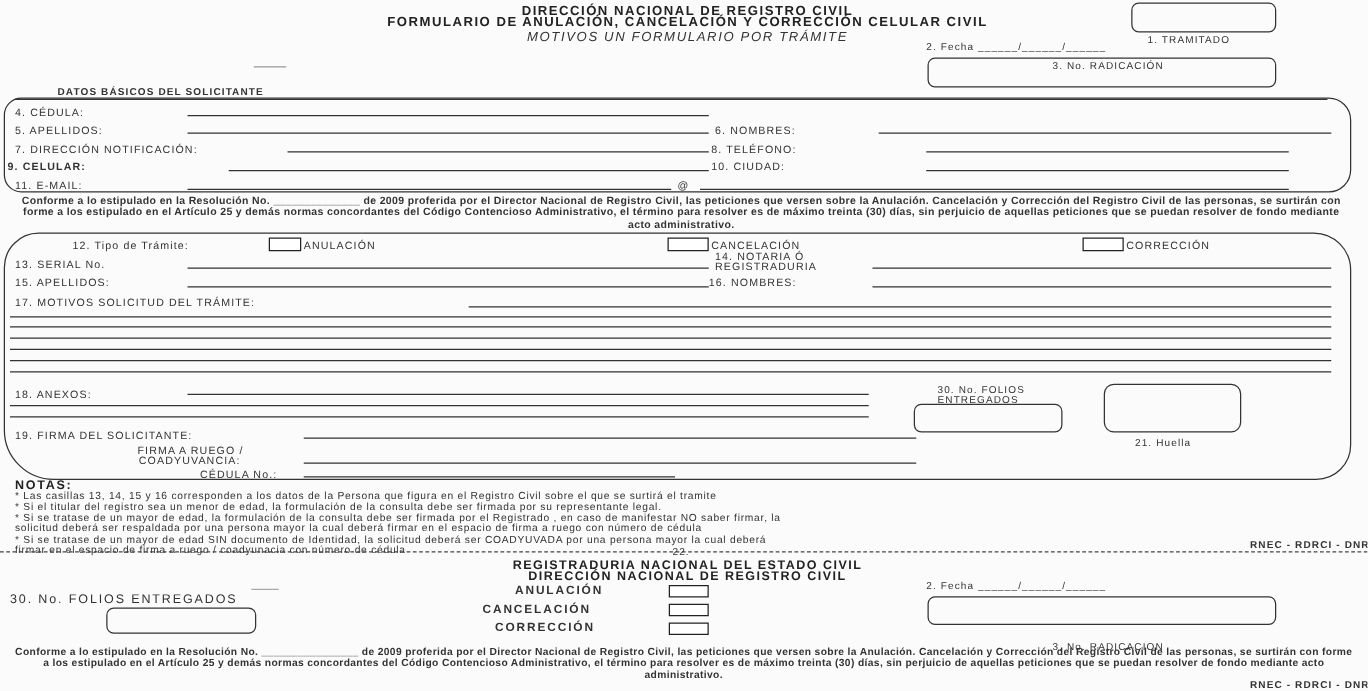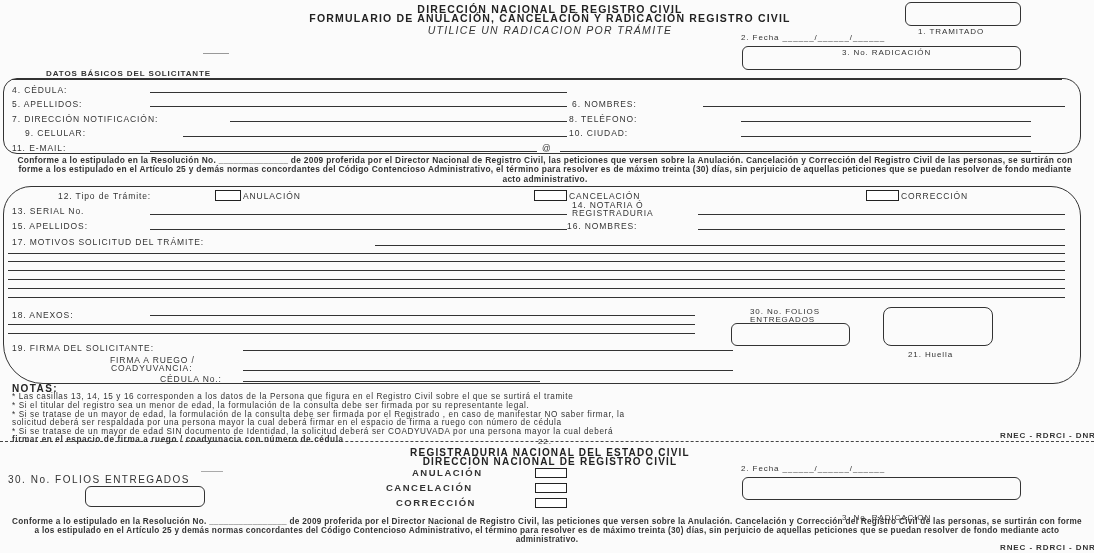--- a/index.html
+++ b/index.html
@@ -14,22 +14,22 @@
   .title { position: absolute; text-align: center; font-weight: bold; font-size: 10.5px; letter-spacing: 1.2px; color: #222; white-space: nowrap; }
   .para { position: absolute; text-align: center; font-size: 8.5px; line-height: 9.5px; font-weight: bold; color: #333; letter-spacing: 0.3px; }
   .note { position: absolute; font-size: 8.2px; line-height: 9.3px; color: #333; letter-spacing: 0.6px; white-space: nowrap; }
   .dash { position: absolute; height: 0; border-top: 1px dashed #444; }
   .frame { position: absolute; border: 1px solid #333; }
 </style>
 </head>
 <body>
 
 <div class="title" style="left:300px; top:3px; width:500px;">DIRECCIÓN NACIONAL DE REGISTRO CIVIL</div>
-<div class="title" style="left:150px; top:12px; width:800px;">FORMULARIO DE ANULACIÓN, CANCELACIÓN Y RADICACIÓN REGISTRO CIVIL</div>
-<div class="abs" style="left:300px; top:24px; width:500px; text-align:center; font-style:italic; font-size:10.5px; letter-spacing:1.3px; color:#333; white-space:nowrap;">UTILICE UN RADICACION POR TRÁMITE</div>
+<div class="title" style="left:150px; top:12px; width:800px;">FORMULARIO DE ANULACIÓN, CANCELACIÓN Y CORRECCIÓN CELULAR CIVIL</div>
+<div class="abs" style="left:300px; top:24px; width:500px; text-align:center; font-style:italic; font-size:10.5px; letter-spacing:1.3px; color:#333; white-space:nowrap;">MOTIVOS UN FORMULARIO POR TRÁMITE</div>
 <div class="hline" style="left:203px; top:53px; width:26px; border-top:1px solid #999;"></div>
 
 <div class="box" style="left:905px; top:2px; width:116px; height:24px;"></div>
 <div class="t" style="left:918px; top:27px; font-size:8px;">1. TRAMITADO</div>
 <div class="t" style="left:741px; top:33px; font-size:8px;">2. Fecha ______/______/______</div>
 <div class="box" style="left:742px; top:46px; width:279px; height:24px;"></div>
 <div class="t" style="left:842px; top:48px; font-size:8px;">3. No. RADICACIÓN</div>
 
 <div class="t b" style="left:12px; top:69px; font-size:8px;padding-left:34px;">DATOS BÁSICOS DEL SOLICITANTE</div>
 <div class="hline" style="left:12px; top:79px; width:1050px;"></div>
@@ -41,21 +41,21 @@
 <div class="t" style="left:12px; top:99px;">5.  APELLIDOS:</div>
 <div class="hline" style="left:150px; top:106px; width:417px;"></div>
 <div class="t" style="left:572px; top:99px;">6. NOMBRES:</div>
 <div class="hline" style="left:703px; top:106px; width:362px;"></div>
 
 <div class="t" style="left:12px; top:114px;">7. DIRECCIÓN NOTIFICACIÓN:</div>
 <div class="hline" style="left:230px; top:121px; width:337px;"></div>
 <div class="t" style="left:569px; top:114px;">8. TELÉFONO:</div>
 <div class="hline" style="left:741px; top:121px; width:290px;"></div>
 
-<div class="t" style="left:25px; top:128px;">9.  CELULAR:</div>
+<div class="t" style="left:6px; top:128px;font-weight:bold;">9.  CELULAR:</div>
 <div class="hline" style="left:183px; top:136px; width:384px;"></div>
 <div class="t" style="left:569px; top:128px;">10. CIUDAD:</div>
 <div class="hline" style="left:741px; top:136px; width:290px;"></div>
 
 <div class="t" style="left:12px; top:143px;">11.  E-MAIL:</div>
 <div class="hline" style="left:150px; top:151px; width:387px;"></div>
 <div class="t" style="left:542px; top:143px;">@</div>
 <div class="hline" style="left:560px; top:151px; width:471px;"></div>
 
 <div class="para" style="left:10px; top:156px; width:1070px; font-size:8.4px; line-height:9.3px;">Conforme a lo estipulado en la Resolución No. ______________ de 2009 proferida por el Director Nacional de Registro Civil, las peticiones que versen sobre la Anulación. Cancelación y Corrección del Registro Civil de las personas, se surtirán con forme a los estipulado en el Artículo 25 y demás normas concordantes del Código Contencioso Administrativo, el término para resolver es de máximo treinta (30) días, sin perjuicio de aquellas peticiones que se puedan resolver de fondo mediante acto administrativo.</div>
@@ -109,21 +109,21 @@
 <div class="hline" style="left:243px; top:370px; width:490px;"></div>
 <div class="t" style="left:160px; top:374px;">CÉDULA No.:</div>
 <div class="hline" style="left:243px; top:381px; width:297px;"></div>
 
 <div class="t b" style="left:12px; top:383px; font-size:10px; letter-spacing:1.4px; color:#222;">NOTAS:</div>
 <div class="note" style="left:12px; top:392px;">* Las casillas 13, 14, 15 y 16 corresponden a los datos de la Persona que figura en el Registro Civil sobre el que se surtirá el tramite</div>
 <div class="note" style="left:12px; top:401px;">* Si el titular del registro sea un menor de edad, la formulación de la consulta debe ser firmada por su representante legal.</div>
 <div class="note" style="left:12px; top:410px;">* Si se tratase de un mayor de edad, la formulación de la consulta debe ser firmada por el Registrado , en caso de manifestar NO saber firmar, la</div>
 <div class="note" style="left:12px; top:418px;">solicitud deberá ser respaldada por una persona mayor la cual deberá firmar en el espacio de firma a ruego con número de cédula</div>
 <div class="note" style="left:12px; top:427px;">* Si se tratase de un mayor de edad SIN documento de Identidad, la solicitud deberá ser COADYUVADA por una persona mayor la cual deberá</div>
-<div class="note" style="left:12px; top:435px;font-weight:bold;">firmar en el espacio de firma a ruego / coadyunacia con número de cédula</div>
+<div class="note" style="left:12px; top:435px;">firmar en el espacio de firma a ruego / coadyunacia con número de cédula</div>
 <div class="t b" style="left:1000px; top:431px; font-size:8px;">RNEC - RDRCI - DNRC</div>
 
 <div class="dash" style="left:0px; top:441px; width:1094px;"></div>
 <div class="t" style="left:538px; top:437px; font-size:8px;">22.</div>
 
 <div class="title" style="left:200px; top:447px; width:700px; font-size:10px;">REGISTRADURIA NACIONAL DEL ESTADO CIVIL</div>
 <div class="title" style="left:200px; top:456px; width:700px; font-size:10px;">DIRECCIÓN NACIONAL DE REGISTRO CIVIL</div>
 
 <div class="hline" style="left:201px; top:471px; width:22px; border-top:1px solid #aaa;"></div>
 <div class="t" style="left:8px; top:474px; font-size:10px; letter-spacing:1.5px;">30. No. FOLIOS ENTREGADOS</div>

